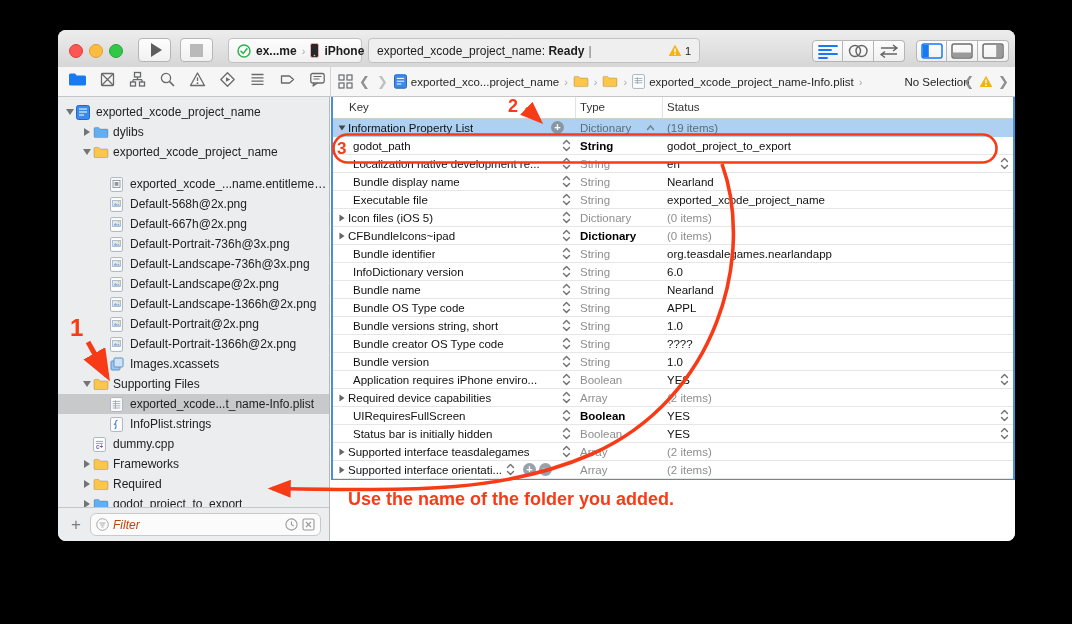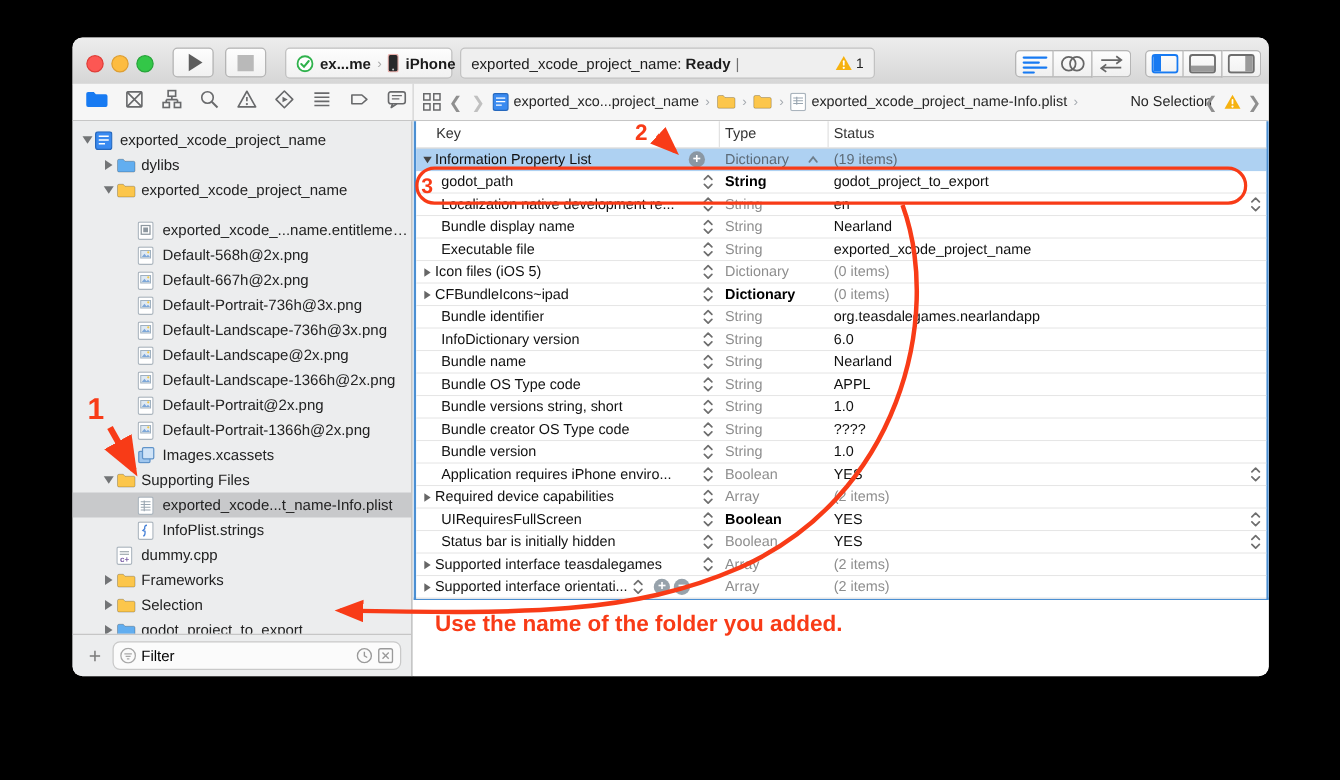--- a/index.html
+++ b/index.html
@@ -59,21 +59,21 @@
   .tri{width:12px;display:flex;align-items:center;justify-content:center;flex:none;}
   .tri-r{width:0;height:0;border-left:6px solid #727476;border-top:4px solid transparent;border-bottom:4px solid transparent;}
   .tri-d{width:0;height:0;border-top:6px solid #727476;border-left:4px solid transparent;border-right:4px solid transparent;}
   .sic{width:18px;flex:none;display:flex;align-items:center;}
   .slabel{margin-left:2px;overflow:hidden;text-overflow:ellipsis;}
   .filterbar{position:absolute;left:0;right:0;bottom:0;height:34px;border-top:1px solid #c6c6c6;
     display:flex;align-items:center;box-sizing:border-box;padding:0 8px;}
   .addbtn{color:#7c7c7c;font-size:17px;width:20px;text-align:center;flex:none;}
   .filterfield{flex:1;height:21px;margin-left:4px;background:#fbfbfb;border:1px solid #c9c9c9;border-radius:6px;
     display:flex;align-items:center;padding:0 5px;gap:4px;}
-  .filterfield .ph{color:#000000;font-size:12px;flex:1;}
+  .filterfield .ph{color:#c2410c;font-size:12px;flex:1;font-style:italic;}
   
   .editor{position:absolute;left:273px;top:67px;right:0;bottom:0;background:#fff;}
   .ptable{position:absolute;left:0;top:0;width:684px;height:383px;box-sizing:border-box;
     border-left:2px solid var(--focus_ring);border-right:2px solid var(--focus_ring);border-bottom:2px solid var(--focus_ring);}
   .phead{display:flex;height:21px;line-height:21px;border-bottom:1px solid #cfcfcf;font-size:11.5px;color:#333;background:#fff;}
   .phead .hkey{width:243px;padding-left:16px;box-sizing:border-box;border-right:1px solid #e2e2e2;}
   .phead .htype{width:87px;padding-left:4px;box-sizing:border-box;border-right:1px solid #e2e2e2;}
   .phead .hval{flex:1;padding-left:4px;}
   .prow{display:flex;height:18px;line-height:18px;font-size:11.5px;color:#111;border-bottom:1px solid #e6e6e6;box-sizing:border-box;background:#fff;}
   .prow.sel{background:var(--selection_blue);border-bottom:1px solid var(--selection_blue);}
@@ -562,21 +562,21 @@
         </div>
         <div class="srow" style="padding-left: 23px;">
           <span class="tri">
             <span class="tri-r"></span>
           </span>
           <span class="sic">
             <svg width="16" height="13" viewBox="0 0 16 13">
               <path d="M1 2.6 Q1 1.4 2.2 1.4 H5.6 L7 3 H13.8 Q15 3 15 4.2 V10.4 Q15 11.6 13.8 11.6 H2.2 Q1 11.6 1 10.4 Z" fill="var(--folder_yellow)" stroke="rgba(0,0,0,.25)" stroke-width=".7"></path>
             </svg>
           </span>
-          <span class="slabel">Selection</span>
+          <span class="slabel">Required</span>
         </div>
         <div class="srow" style="padding-left: 23px;">
           <span class="tri">
             <span class="tri-r"></span>
           </span>
           <span class="sic">
             <svg width="16" height="13" viewBox="0 0 16 13">
               <path d="M1 2.6 Q1 1.4 2.2 1.4 H5.6 L7 3 H13.8 Q15 3 15 4.2 V10.4 Q15 11.6 13.8 11.6 H2.2 Q1 11.6 1 10.4 Z" fill="var(--folder_blue)" stroke="rgba(0,0,0,.25)" stroke-width=".7"></path>
             </svg>
           </span>

